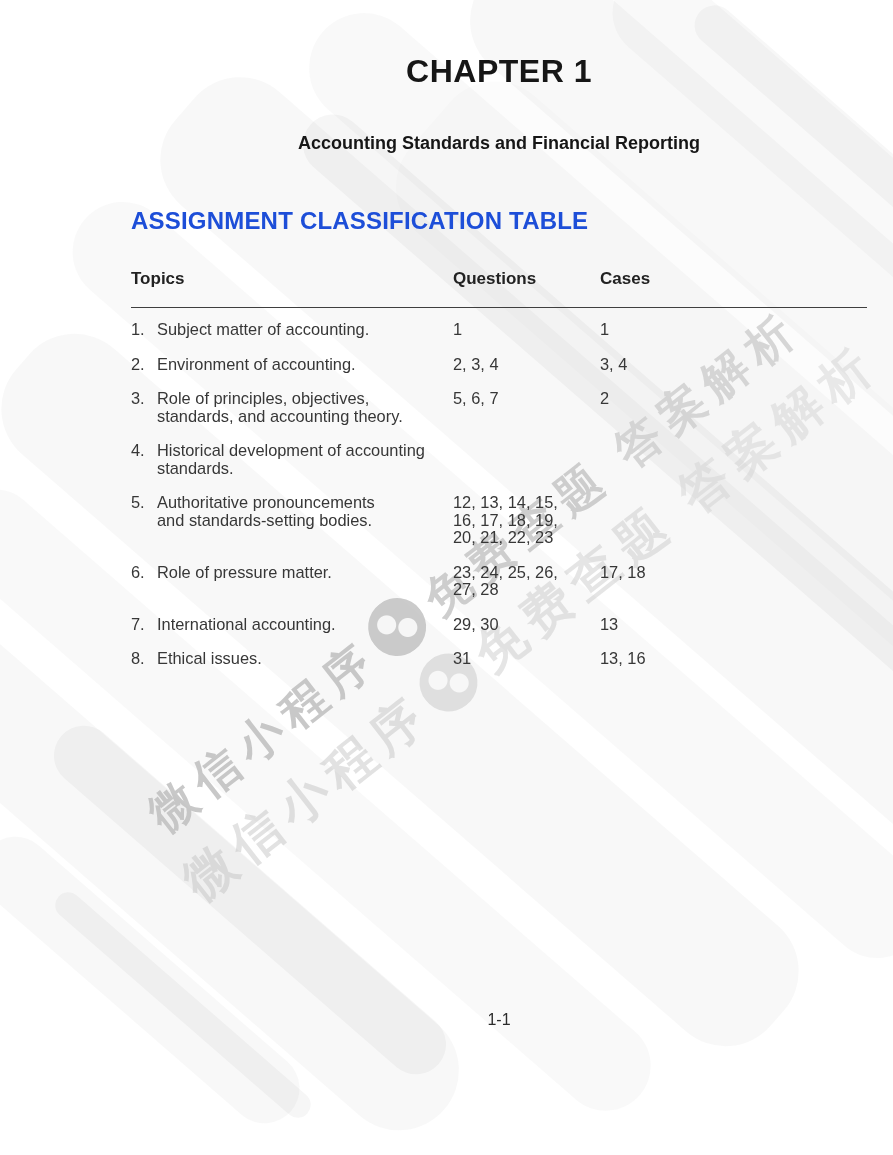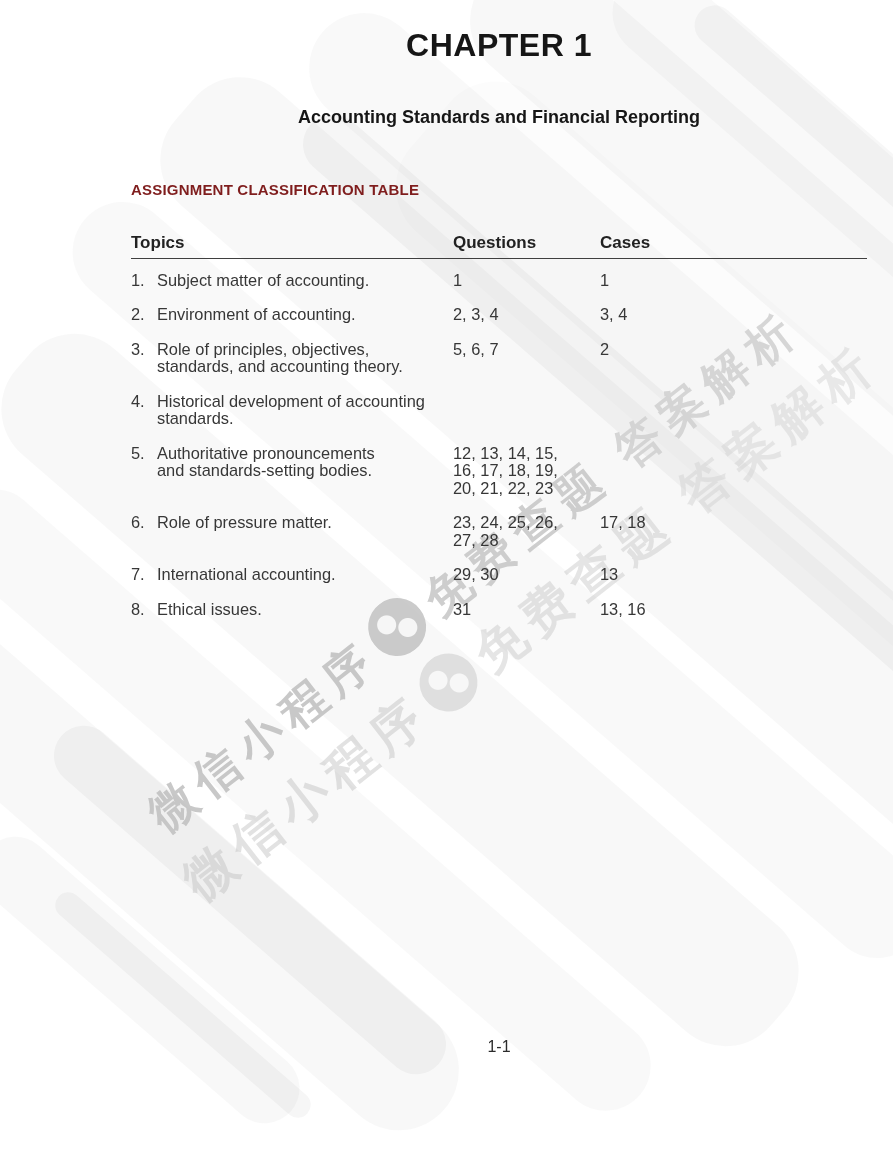--- a/index.html
+++ b/index.html
@@ -49,55 +49,55 @@
     border-radius:50%;
     background:
       radial-gradient(circle at 38% 36%, rgba(255,255,255,0.85) 0 9px, rgba(255,255,255,0) 10px),
       radial-gradient(circle at 64% 62%, rgba(255,255,255,0.85) 0 9px, rgba(255,255,255,0) 10px),
       #c3c3c3;
   }
 
   
   .content { position:relative; z-index:1; padding:0 26px 0 131px; }
   .chapter-title {
-    margin:0; padding-top:27px;
+    margin:0; padding-top:53px;
     text-align:center;
     font-size:32px; font-weight:bold; color:#161616;
     letter-spacing:0.5px; line-height:1.15;
   }
   .subtitle {
     margin:43px 0 0 0;
     text-align:center;
     font-size:18px; font-weight:bold; color:#161616;
     line-height:1.15;
   }
   .section-heading {
     margin:54px 0 0 0;
-    font-size:15px; font-weight:bold; color:#7f1d1d;
+    font-size:24px; font-weight:bold; color:#1d4ed8;
     letter-spacing:0.2px; line-height:1.15;
   }
 
   .assign-table { margin-top:34px; width:736px; font-size:16.4px; }
   .t-head {
     display:grid; grid-template-columns:322px 147px 267px;
     font-weight:bold; color:#222222; font-size:17px;
-    padding-bottom:5px;
+    padding-bottom:18px;
     border-bottom:1.6px solid #3f3f3f;
   }
   .t-body { margin-top:13px; }
   .t-row {
     display:grid; grid-template-columns:26px 296px 147px 267px;
     margin-bottom:17px;
     line-height:17.5px;
   }
   .cell { white-space:pre-line; color:#373737; }
 
   .footer {
     position:absolute; z-index:1;
-    left:131px; top:1038px; width:736px;
+    left:131px; top:1011px; width:736px;
     text-align:center; font-size:16px; color:#2b2b2b;
   }
 </style>
 </head>
 <body>
 
 <div class="page">
 
   <div class="wm-layer">
     <div class="stroke s1"></div>

